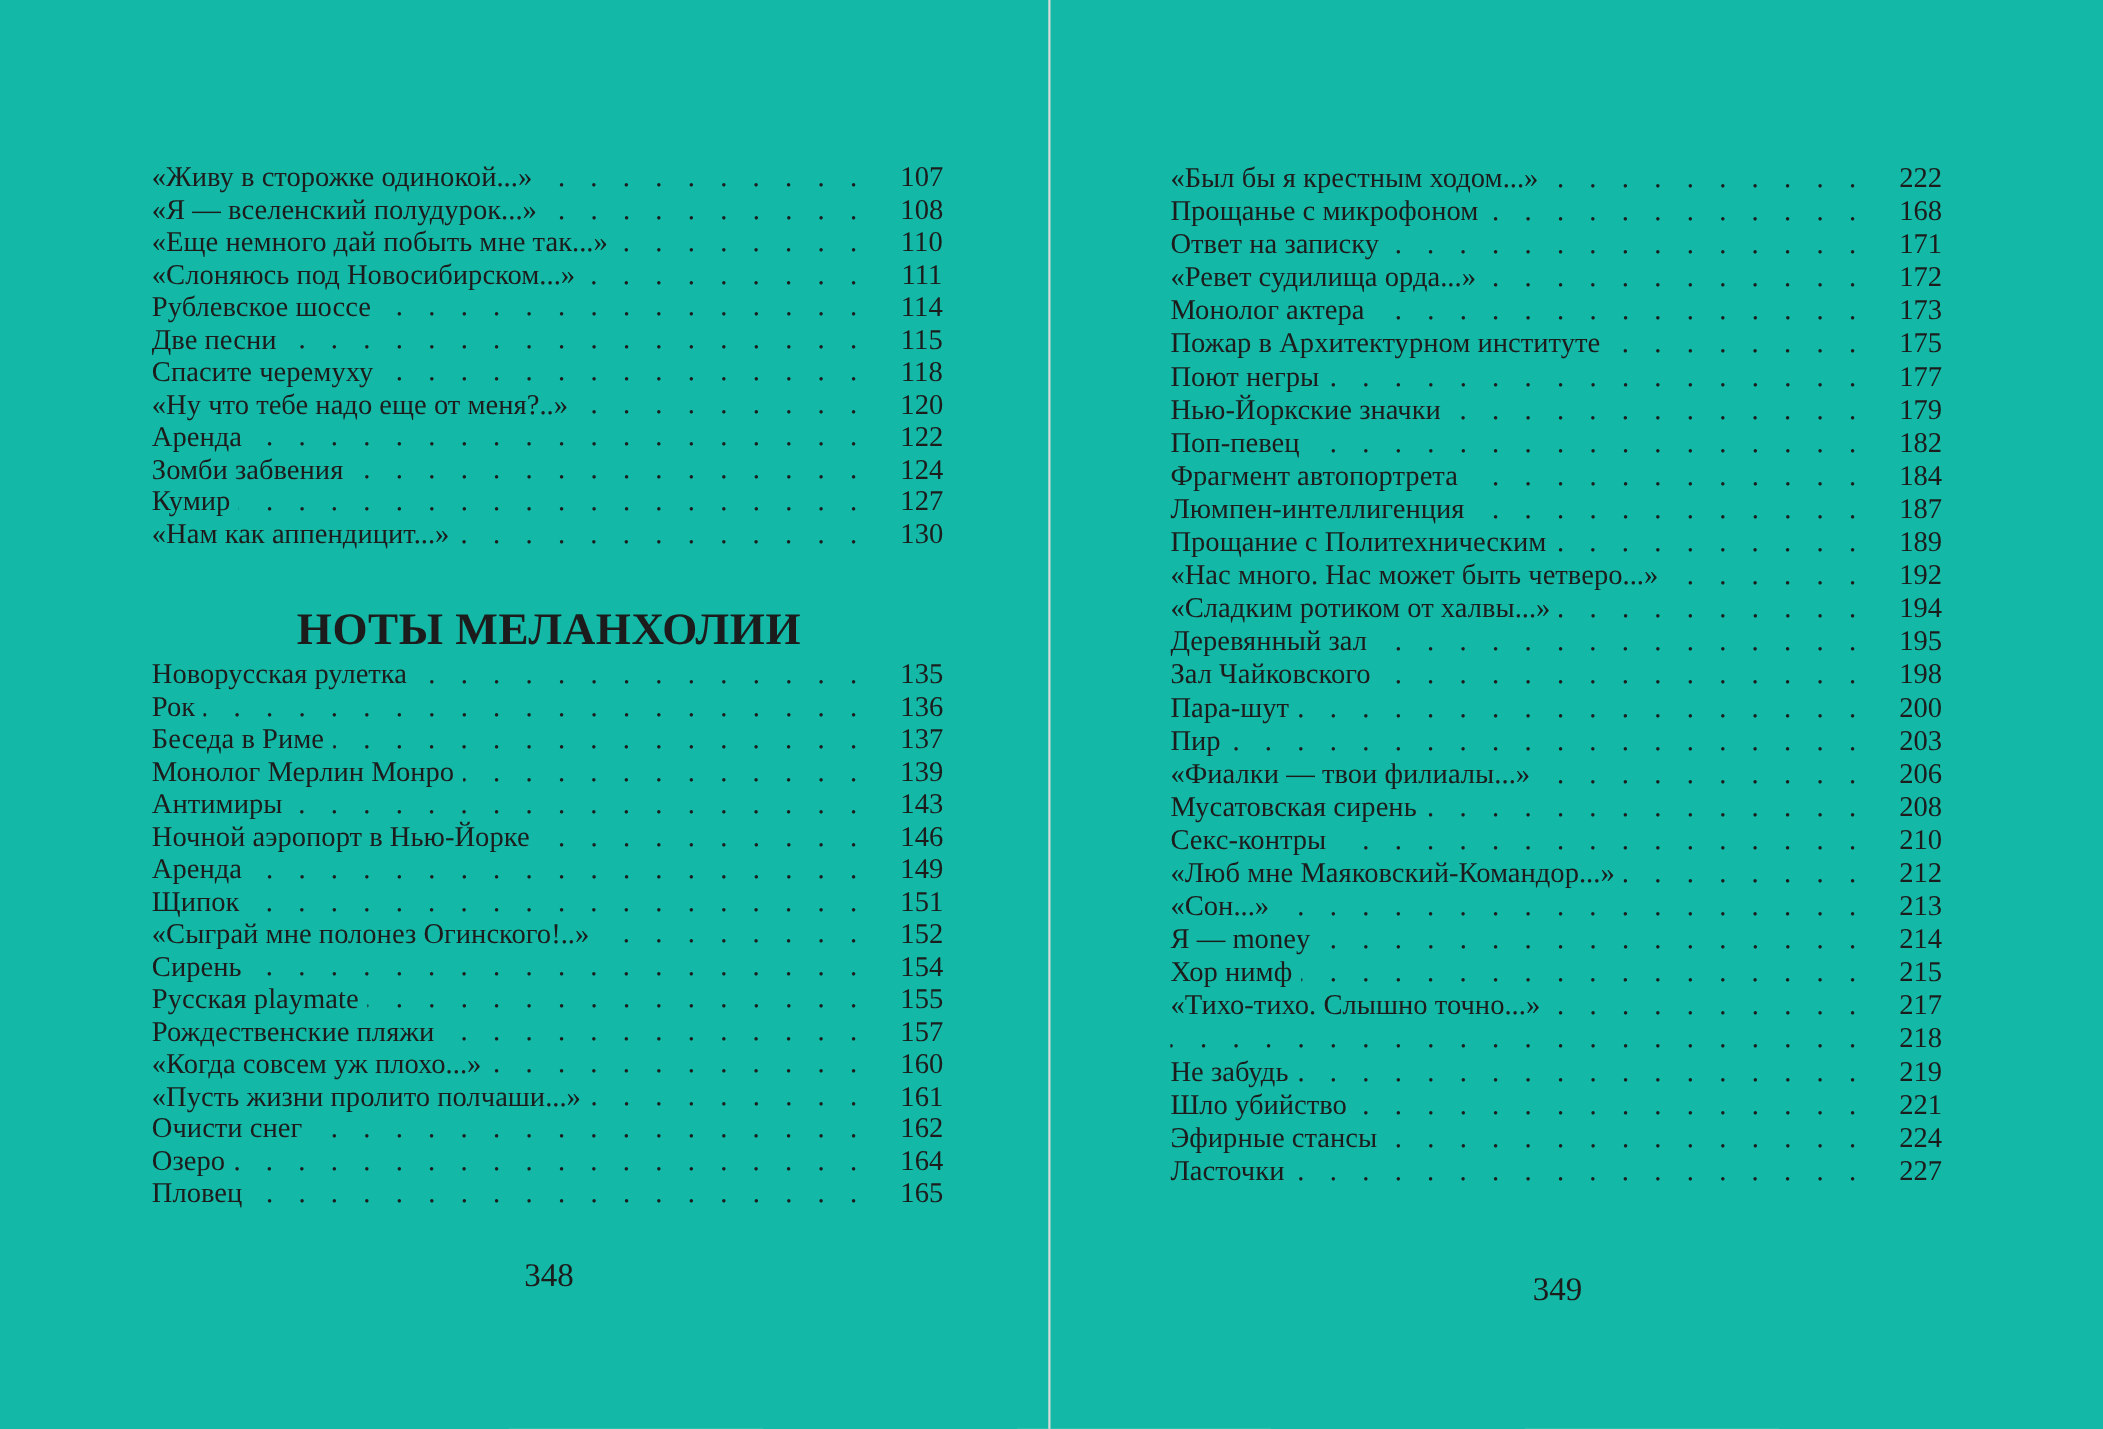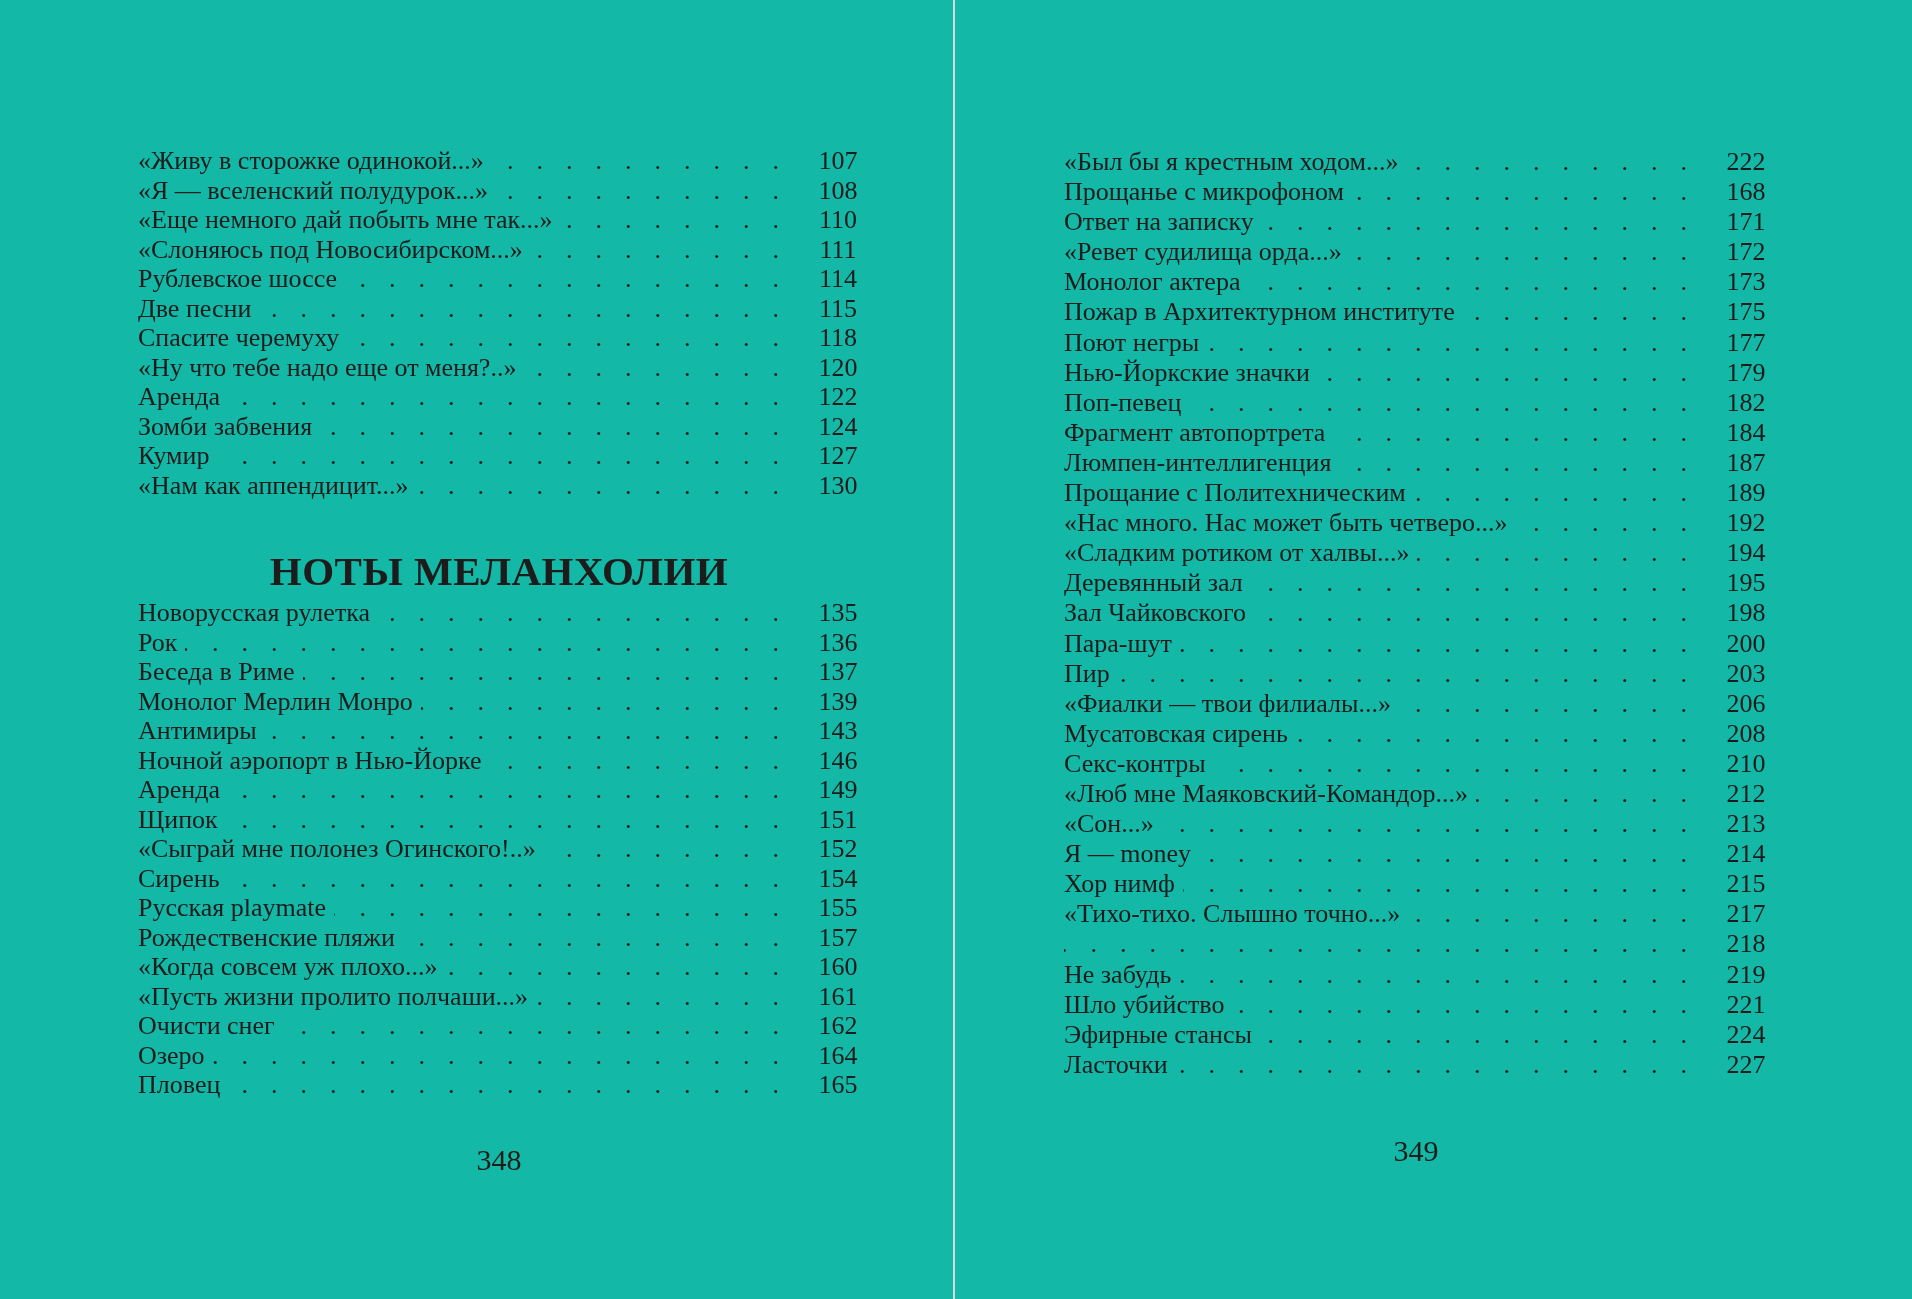--- a/index.html
+++ b/index.html
@@ -54,21 +54,21 @@
     line-height: 36px;
     letter-spacing: 0.5px;
     margin: 53px 0 9px 0;
   }
   .folio {
     text-align: center;
     font-size: 30px;
     line-height: 34px;
   }
   .p0 .folio { margin-top: 43px; }
-  .p1 .folio { margin-top: 54px; }
+  .p1 .folio { margin-top: 76px; }
 </style>
 </head>
 <body>
 
 <div id="root">
   <div class="divider"></div>
 
   <section class="page p0">
     <div class="toc-body">
         <div class="toc-row">

